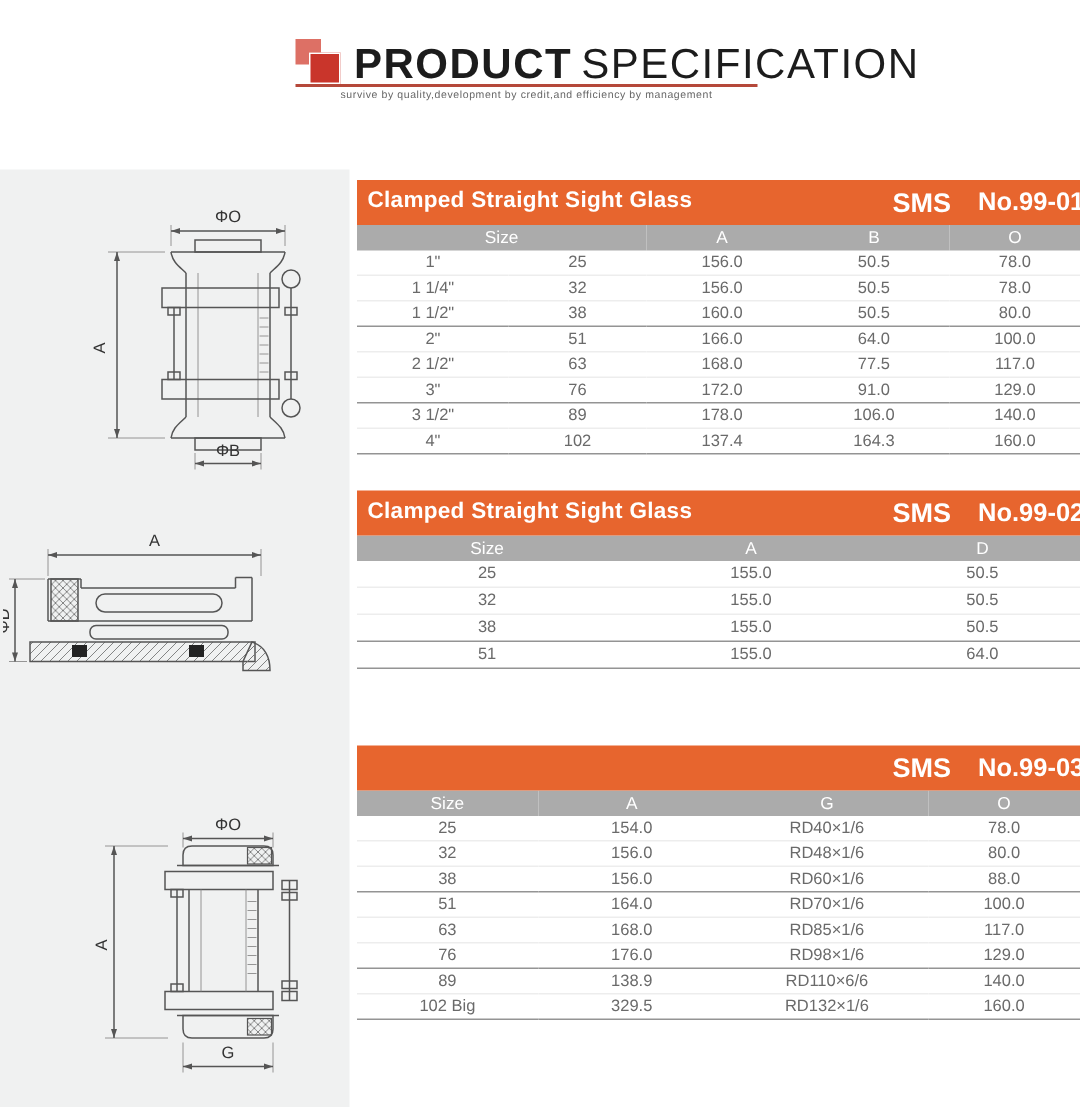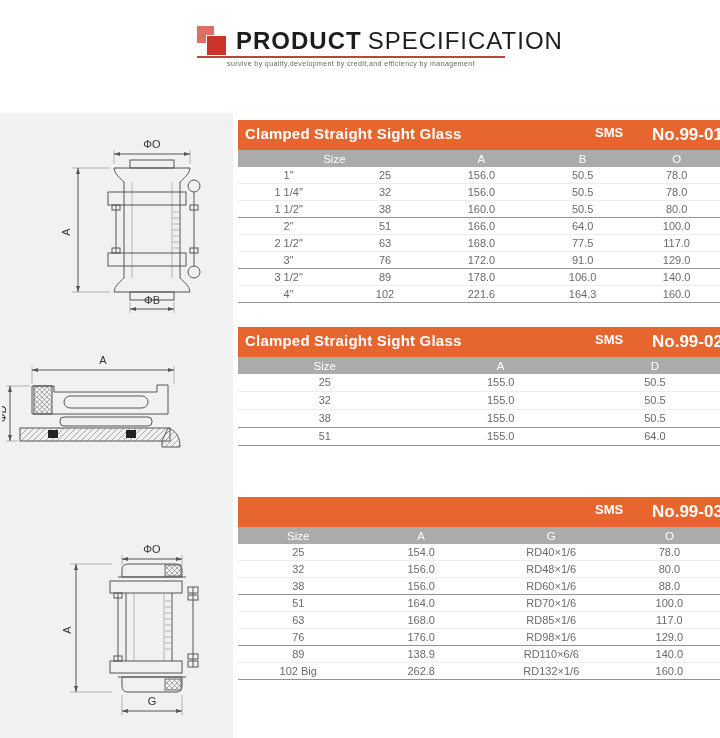--- a/index.html
+++ b/index.html
@@ -4,41 +4,41 @@
 <style>
   * { margin:0; padding:0; box-sizing:border-box; }
   body { font-family:"Liberation Sans", sans-serif; background:#fff; }
   .page { position:relative; width:720px; height:738px; background:#ffffff; overflow:hidden; }
 
   
   .hdr-logo { position:absolute; left:197px; top:26px; width:32px; height:34px; }
   .hdr-logo .sq-back { position:absolute; left:0; top:0; width:17px; height:17px; background:#dd7065; }
   .hdr-logo .sq-front { position:absolute; left:9px; top:9px; width:21px; height:21px; background:#c9352b; border:1px solid #fff; }
   .hdr-title { position:absolute; left:236px; top:27px; width:300px; white-space:nowrap;
-               font-size:24px; color:#1c1c1c; letter-spacing:1px; }
+               font-size:28px; color:#1c1c1c; letter-spacing:1px; }
   .hdr-title .bold { font-weight:bold; }
   .hdr-title .light { font-weight:normal; margin-left:6px; }
   .hdr-rule { position:absolute; left:197px; top:56px; width:308px; height:2px; background:#b5483a; }
   .hdr-tagline { position:absolute; left:197px; top:60px; width:308px; text-align:center;
                  font-size:7px; color:#666; letter-spacing:0.4px; }
 
   
   .left-panel { position:absolute; left:0; top:113px; width:233px; height:625px; background:#f0f1f1; }
   .drawing { position:absolute; }
   .drawing svg { display:block; }
   .dline { stroke:#555; stroke-width:1; fill:none; }
   .dthin { stroke:#8a8a8a; stroke-width:0.6; fill:none; }
   .darr  { fill:#555; stroke:none; }
   .dtext { font-family:"Liberation Sans", sans-serif; font-size:11px; fill:#333; text-anchor:middle; }
 
   
   .spec-section { position:absolute; left:238px; width:482px; }
   .title-bar { position:relative; height:30px; background:#e7652e; color:#fff; overflow:visible;text-align:right; }
   .title-bar .ttl { position:absolute; left:7px; top:5px; font-size:15px; font-weight:bold; letter-spacing:0.2px; }
-  .title-bar .sms { position:absolute; left:357px; top:5px; font-size:13px; font-weight:bold; }
+  .title-bar .sms { position:absolute; left:357px; top:5px; font-size:18px; font-weight:bold; }
   .title-bar .num { position:absolute; left:414px; top:5px; font-size:17px; font-weight:bold; white-space:nowrap; }
   table.spec { width:482px; border-collapse:collapse; table-layout:fixed; }
   table.spec th { background:#ababab; color:#fff; font-weight:normal; font-size:11.5px;
                   height:17px; text-align:center; }
   table.spec td { font-size:11px; color:#6a6a6a; height:16px; line-height:16px; text-align:center;
                   padding:0; border-bottom:1px solid #ededed; white-space:nowrap; overflow:hidden; }
   table.spec.rh17 td { height:17px; line-height:17px; }
   table.spec tr.group-end td, table.spec tbody tr:last-child td { border-bottom:1px solid #949494; }
 </style>
 </head>
@@ -301,21 +301,21 @@
           <tr>
             <td>3 1/2"</td>
             <td>89</td>
             <td>178.0</td>
             <td>106.0</td>
             <td>140.0</td>
           </tr>
           <tr>
             <td>4"</td>
             <td>102</td>
-            <td>221.6</td>
+            <td>137.4</td>
             <td>164.3</td>
             <td>160.0</td>
           </tr>
         </tbody>
       </table>
   </div>
 
   <div class="spec-section" style="top:327px;">
     <div class="title-bar" style="background: rgb(231, 101, 46);">
       <span class="ttl">Clamped Straight Sight Glass</span>
@@ -418,21 +418,21 @@
             <td>129.0</td>
           </tr>
           <tr>
             <td>89</td>
             <td>138.9</td>
             <td>RD110×6/6</td>
             <td>140.0</td>
           </tr>
           <tr>
             <td>102 Big</td>
-            <td>262.8</td>
+            <td>329.5</td>
             <td>RD132×1/6</td>
             <td>160.0</td>
           </tr>
         </tbody>
       </table>
   </div>
 
 </div>
 
 </body></html>

